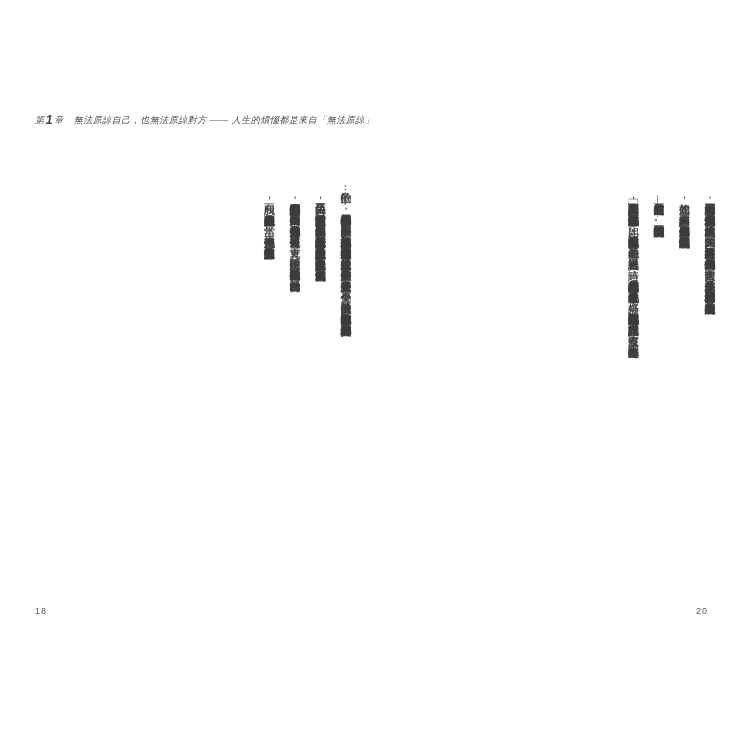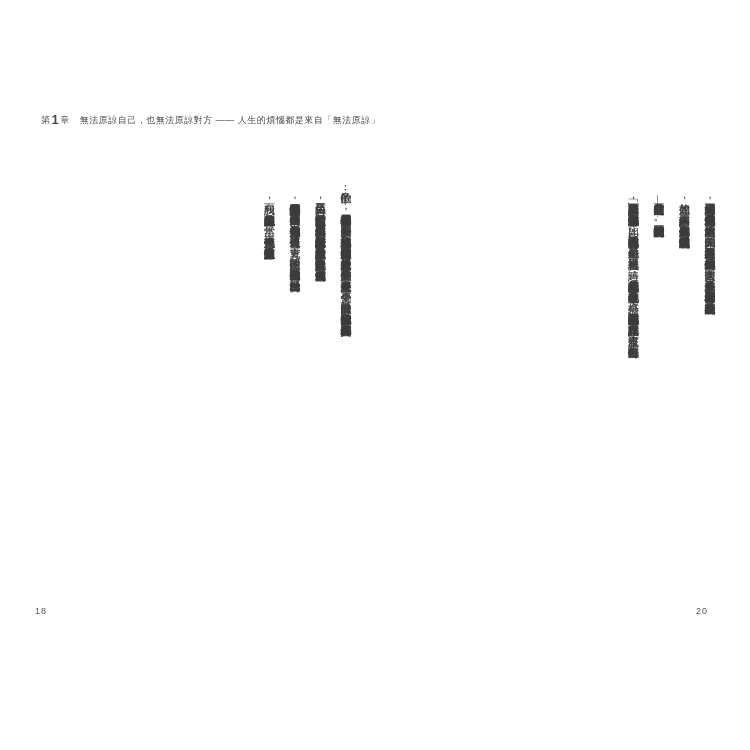--- a/index.html
+++ b/index.html
@@ -15,27 +15,28 @@
     font-family: "Liberation Serif", "DejaVu Serif", serif;
   }
   .spread {
     position: absolute;
     inset: 0;
     background: #ffffff;
   }
   
   .running-header {
     position: absolute;
-    left: 41px;
+    left: 35px;
     top: 112px;
     font-family: "Liberation Sans", "DejaVu Sans", sans-serif;
     font-size: 9px;
     color: #4a4a4a;
     letter-spacing: 0.5px;
     white-space: nowrap;
+    font-style: italic;
   }
   .chapter-label { margin-right: 10px; }
   .chapter-num {
     font-size: 13px;
     font-weight: bold;
     margin: 0 1px;
     vertical-align: -1px;
   }
   
   .vtext {

